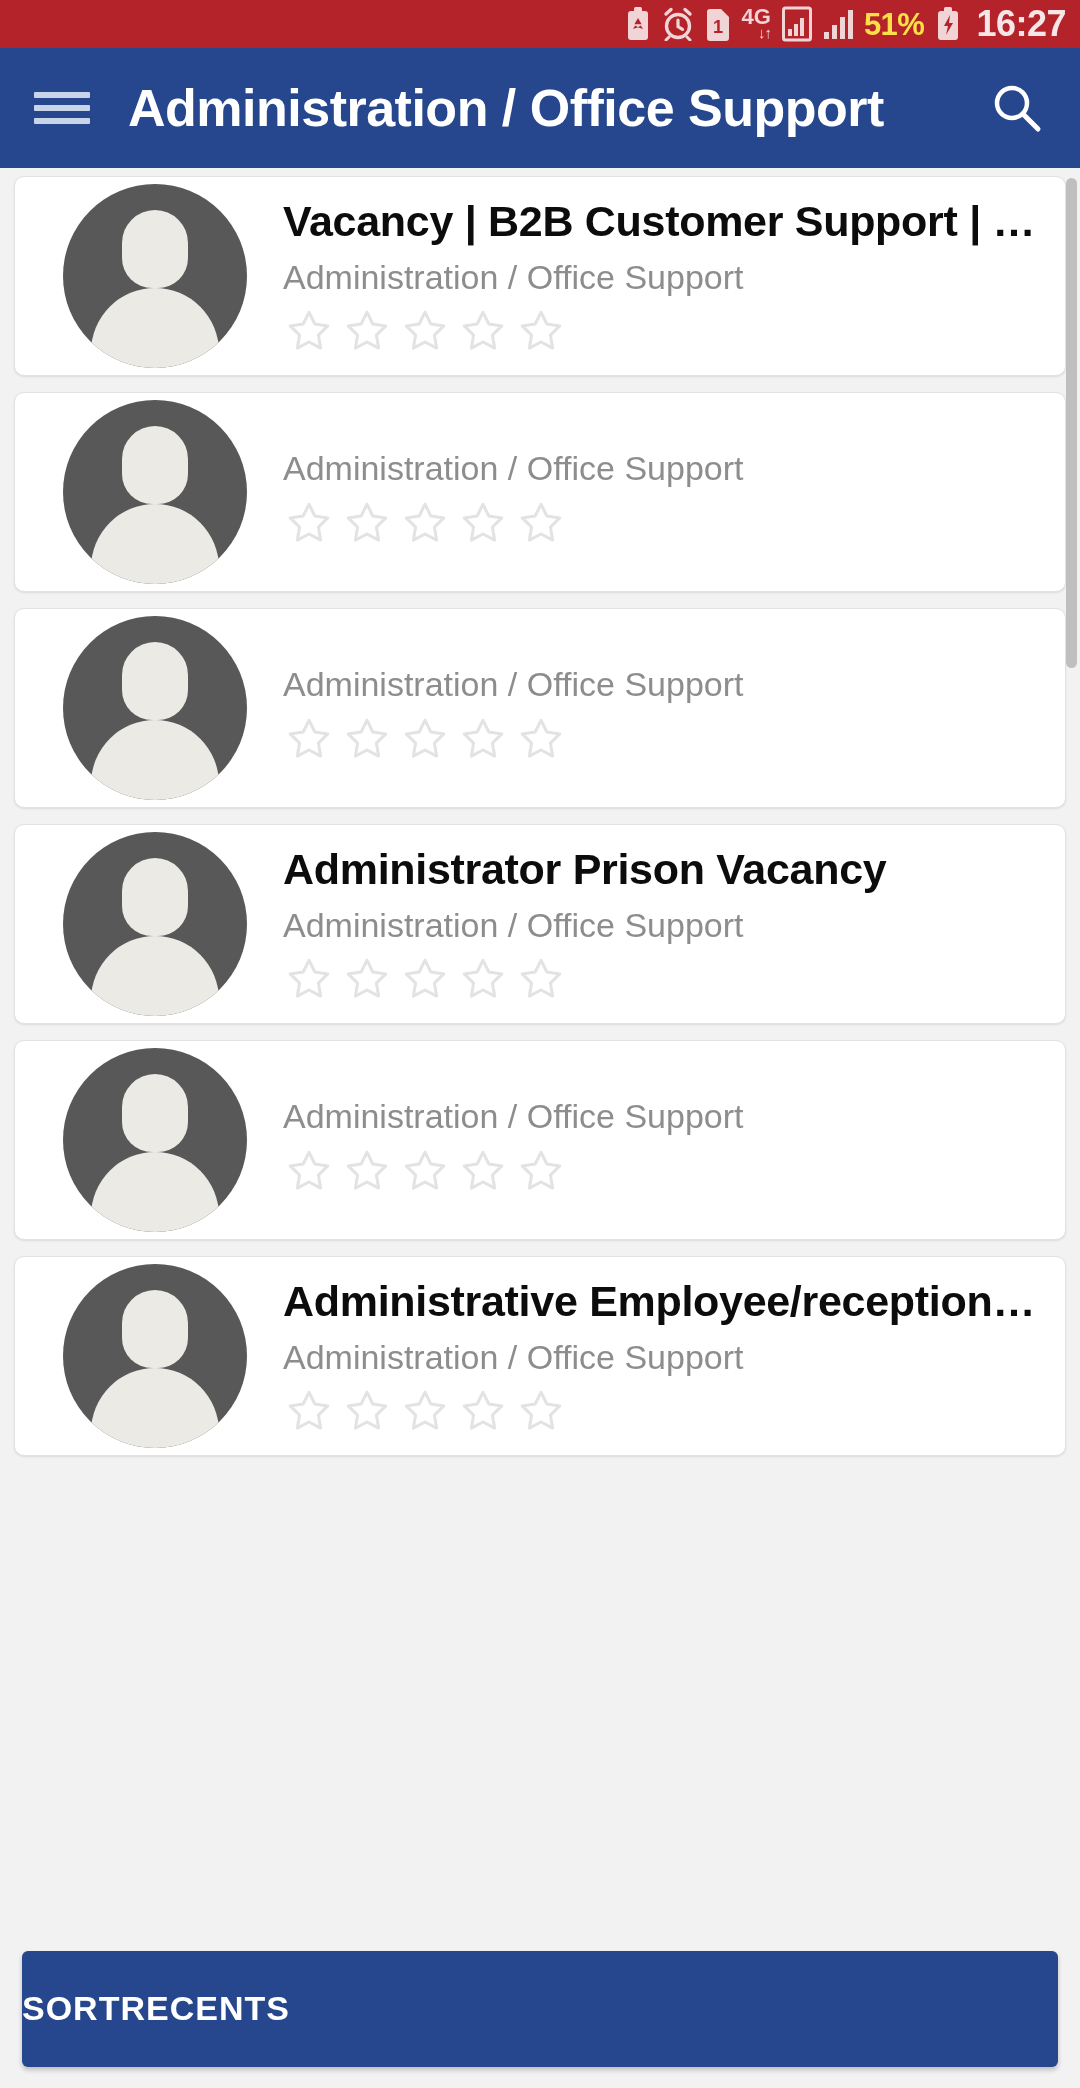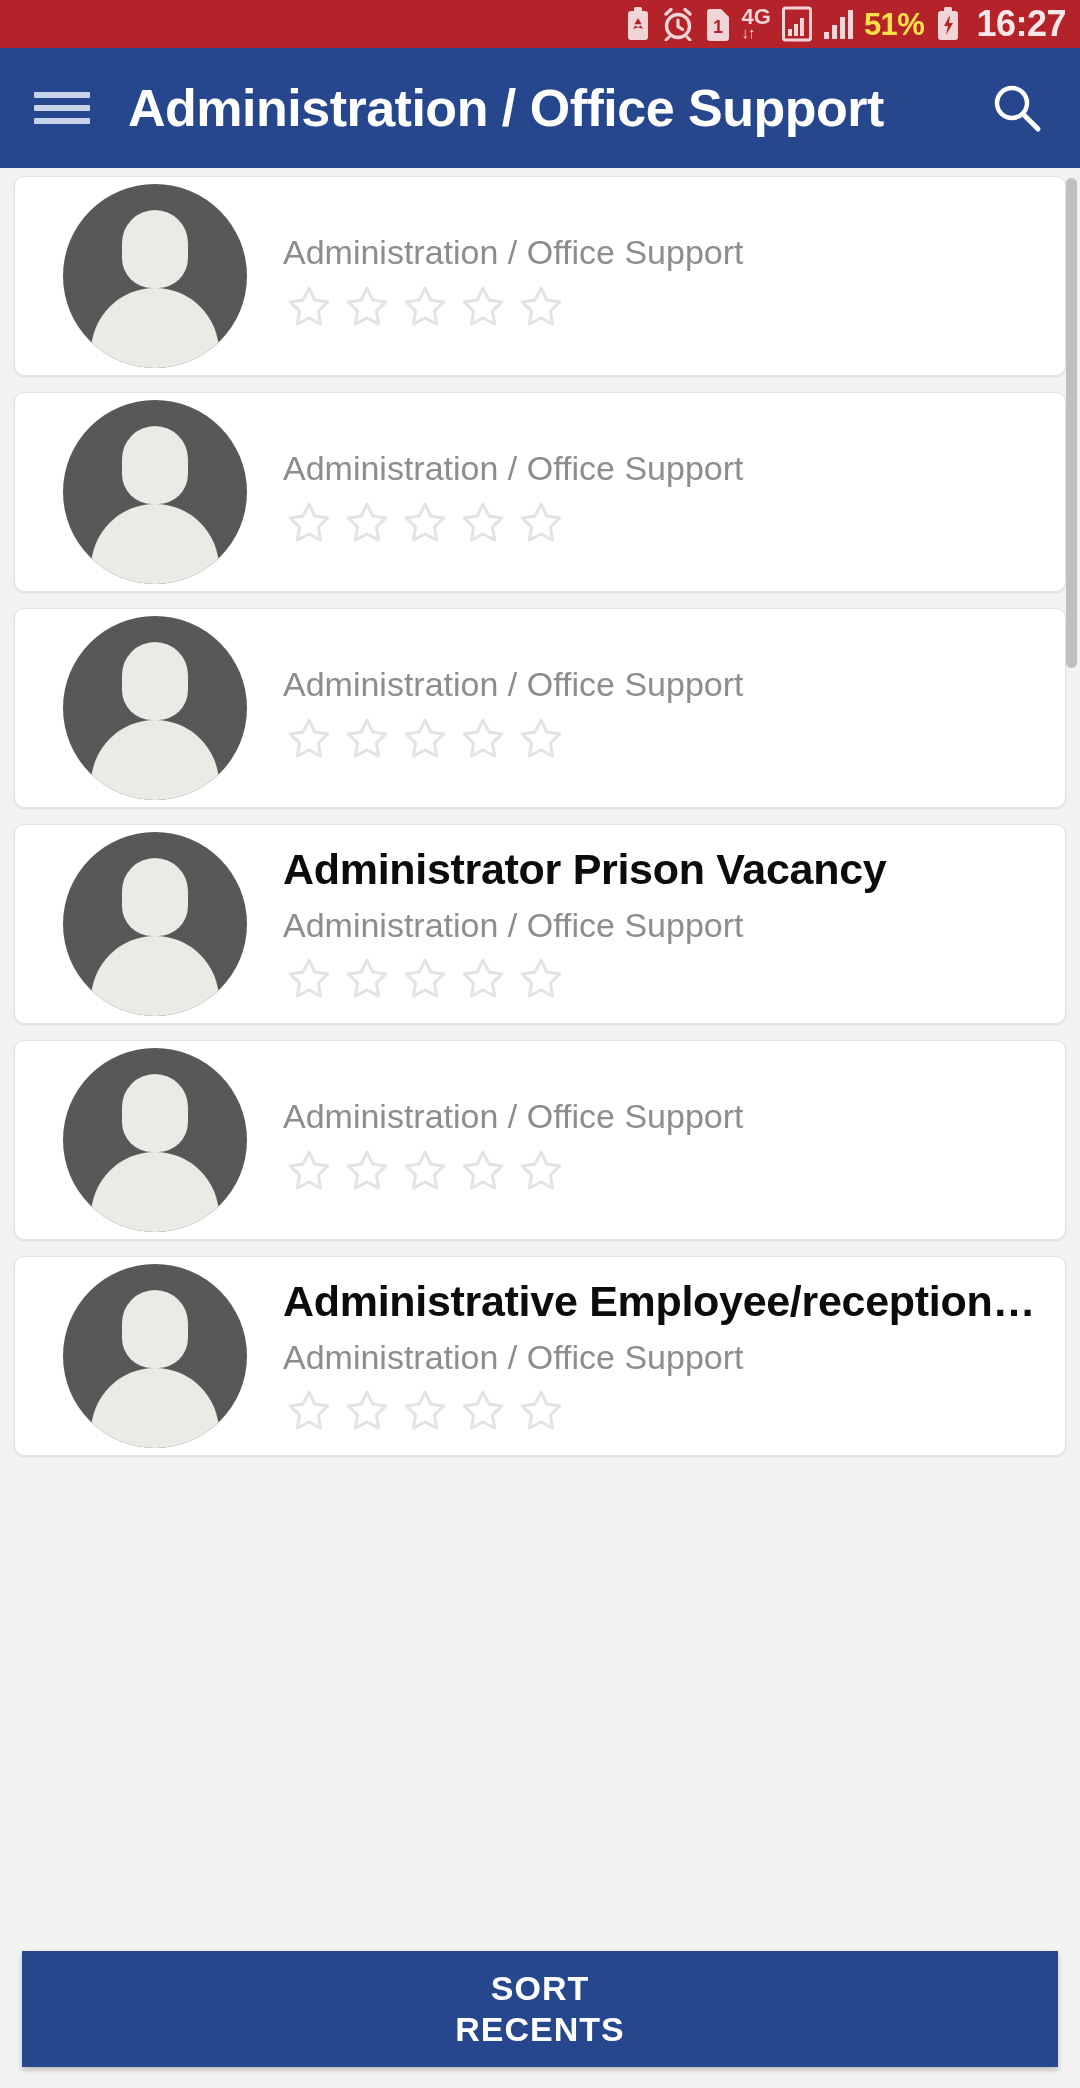--- a/index.html
+++ b/index.html
@@ -20,21 +20,21 @@
   .sb-ico{ display:flex; align-items:center; color:#f0d4d6; }
   .sb-text{
     color:#fde047; font-size:31px; font-weight:700;
     letter-spacing:-0.5px; line-height:1;
   }
   .sb-time{
     color:#f7e6e7; font-size:36px; font-weight:700;
     letter-spacing:-0.5px; line-height:1; margin-left:4px;
   }
   .fourg{
-    display:flex; flex-direction:column; align-items:flex-start;
+    display:flex; flex-direction:column; align-items:flex-end;
     line-height:0.85; color:#f0d4d6;
   }
   .fourg b{ font-size:22px; font-weight:700; }
   .fourg i{ font-size:15px; font-style:normal; letter-spacing:-1px; }
 
   
   .appbar{
     height:120px; width:100%;
     background:#26478d;
     display:flex; align-items:center;
@@ -131,24 +131,24 @@
   
   .bottombar{
     height:158px; width:100%;
     background:#f2f2f2;
     display:flex; align-items:center; justify-content:center;
     padding:0 22px;
   }
   .sort-btn{
     width:100%; height:116px;
     background:#26478d;
-    border-radius:0;
+    border-radius:6px;
     color:#ffffff;
-    display:flex; flex-direction:column;
-    align-items:center; justify-content:center;
+    display:flex; flex-direction:row;
+    align-items:center; 
     font-size:34px; font-weight:700; letter-spacing:1px;
     line-height:1.22;
     box-shadow:0 3px 5px rgba(0,0,0,0.22);
     cursor:pointer;
   }
 </style>
 </head>
 <body>
 
 <div class="statusbar">
@@ -231,20 +231,21 @@
 </div>
 
 <div class="listwrap">
   <div id="list-container">
       <div class="card">
         <div class="avatar">
           <div class="head"></div>
           <div class="body"></div>
         </div>
         <div class="card-body">
+          <div class="card-title">Vacancy | B2B Customer Support | S…</div>
           <div class="card-sub">Administration / Office Support</div>
           <div class="stars">
             <span>
               <svg class="star" viewBox="0 0 24 24" aria-hidden="true">
                 <path d="M12 2.6l2.9 5.9 6.5.95-4.7 4.6 1.1 6.5L12 17.5 6.2 20.55l1.1-6.5L2.6 9.45 9.1 8.5z" fill="none" stroke="#e3e3e3" stroke-width="1.5" stroke-linejoin="round"></path>
               </svg>
             </span>
             <span>
               <svg class="star" viewBox="0 0 24 24" aria-hidden="true">
                 <path d="M12 2.6l2.9 5.9 6.5.95-4.7 4.6 1.1 6.5L12 17.5 6.2 20.55l1.1-6.5L2.6 9.45 9.1 8.5z" fill="none" stroke="#e3e3e3" stroke-width="1.5" stroke-linejoin="round"></path>

